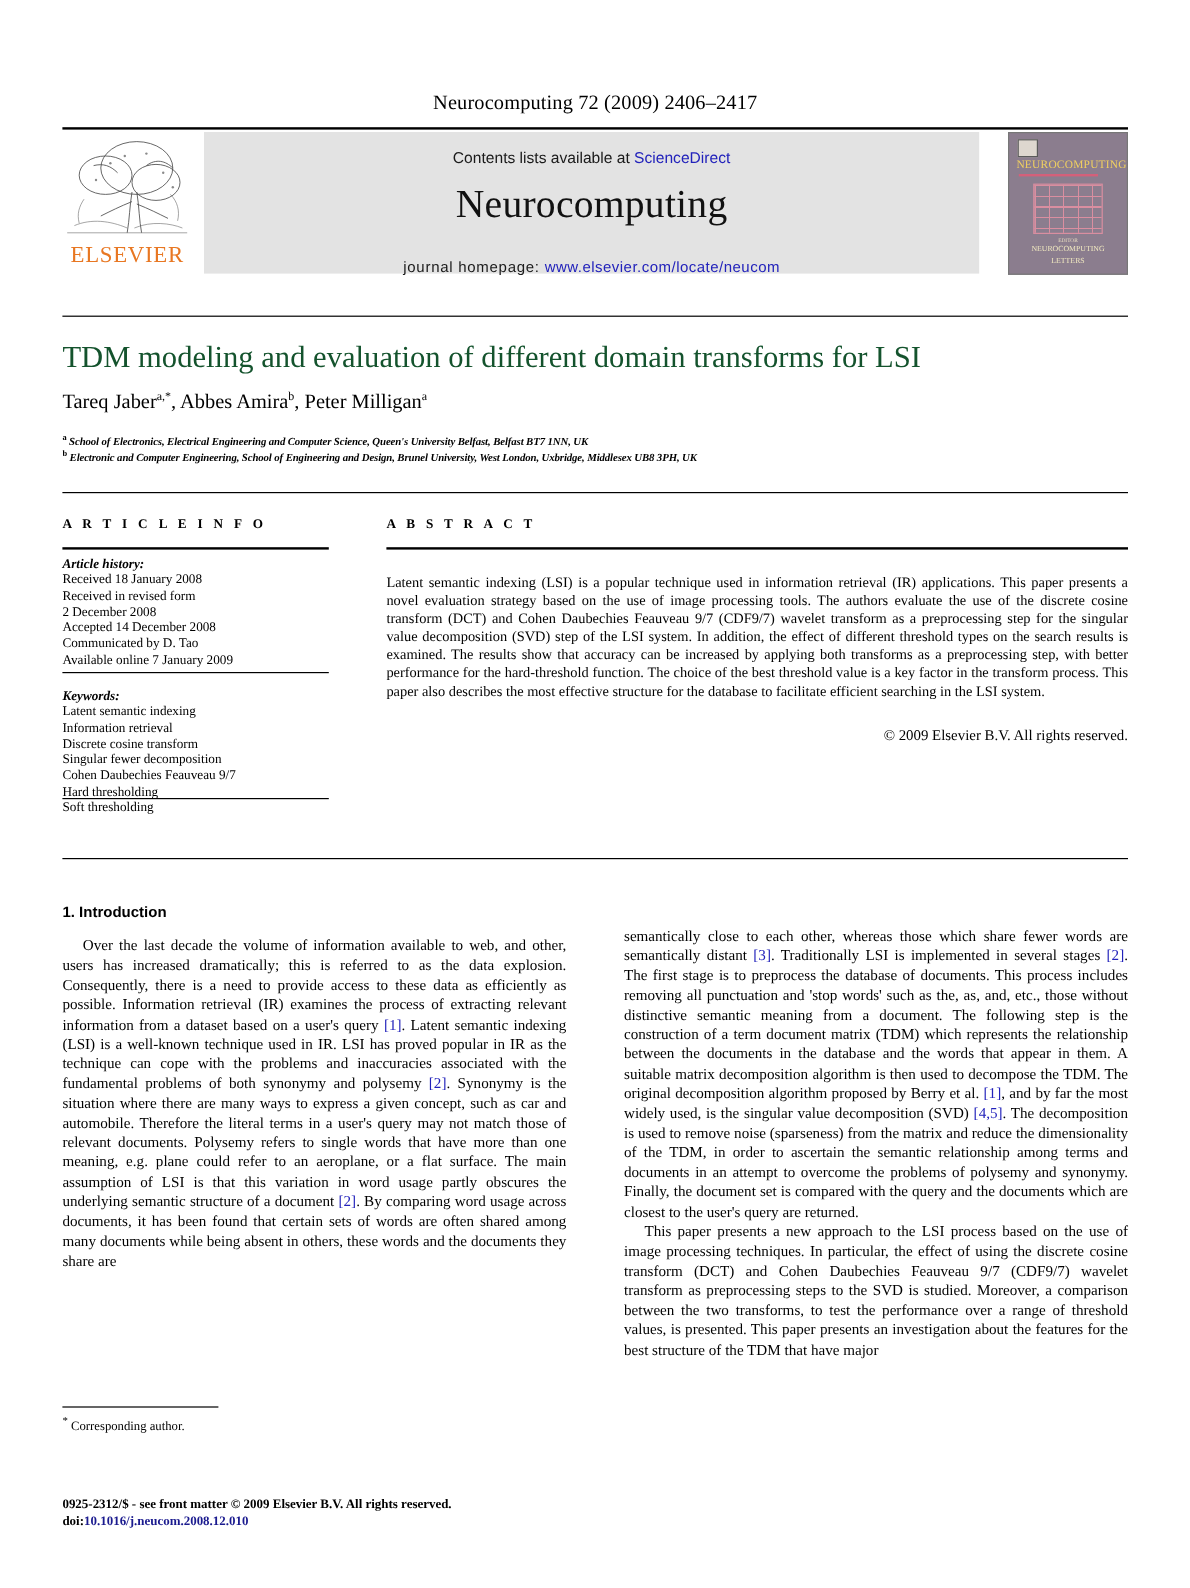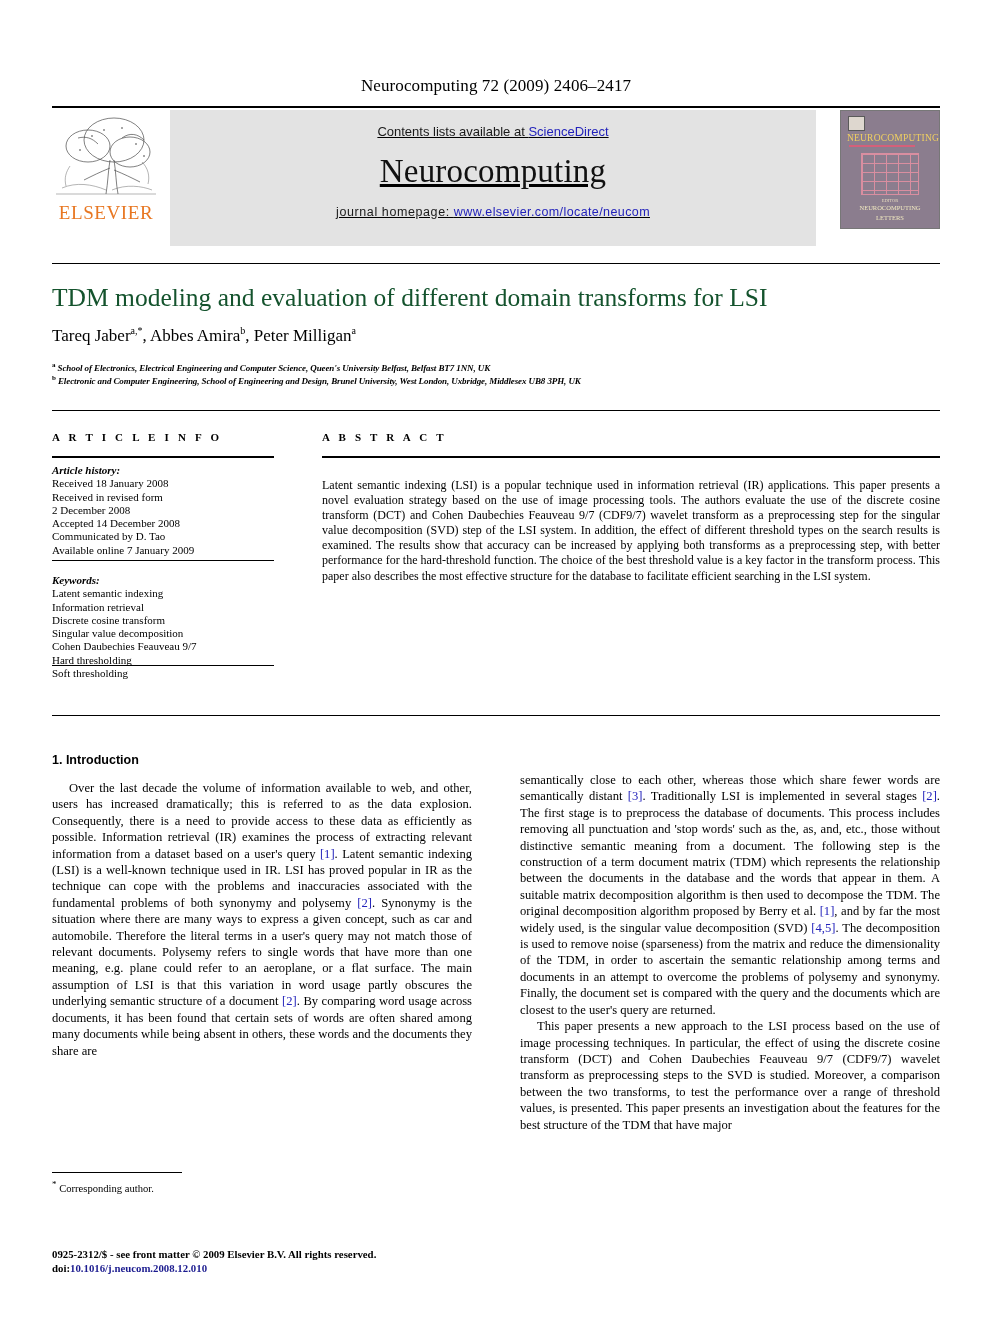--- a/index.html
+++ b/index.html
@@ -69,43 +69,42 @@
     font-family: "Liberation Serif", serif;
     font-size: 19px;
     letter-spacing: 0.6px;
     color: #E87722;
   }
   .banner-center {
     position: absolute;
     left: 118px;
     top: 2px;
     width: 646px;
-    height: 136px;
+    height: 118px;
     background: #e3e3e3;
     text-align: center;
-    text-decoration: underline;
   }
   .contents-line {
     margin-top: 14px;
     font-family: "Liberation Sans", sans-serif;
     font-size: 13px;
     color: #1a1a1a;
   }
   .contents-line .sd {
     color: #2222bb;
   }
   .journal-name {
     margin-top: 14px;
     font-family: "Liberation Serif", serif;
     font-size: 33px;
     color: #111;
     letter-spacing: 0.2px;
   }
   .homepage-line {
-    margin-top: 15px;
+    margin-top: 26px;
     font-family: "Liberation Sans", sans-serif;
     font-size: 12.5px;
     letter-spacing: 0.6px;
     color: #1a1a1a;
   }
   .homepage-line .url {
     color: #2222bb;
     letter-spacing: 0.4px;
   }
   .cover-thumb {
@@ -422,27 +421,28 @@
     <div>Accepted 14 December 2008</div>
     <div>Communicated by D. Tao</div>
     <div>Available online 7 January 2009</div>
   </div>
 
   <div class="info-col kw-block">
     <div class="lbl">Keywords:</div>
     <div>Latent semantic indexing</div>
     <div>Information retrieval</div>
     <div>Discrete cosine transform</div>
-    <div>Singular value decomposition</div>
+    <div>Singular fewer decomposition</div>
     <div>Cohen Daubechies Feauveau 9/7</div>
     <div>Hard thresholding</div>
     <div>Soft thresholding</div>
   </div>
 
   <div class="abstract">Latent semantic indexing (LSI) is a popular technique used in information retrieval (IR) applications. This paper presents a novel evaluation strategy based on the use of image processing tools. The authors evaluate the use of the discrete cosine transform (DCT) and Cohen Daubechies Feauveau 9/7 (CDF9/7) wavelet transform as a preprocessing step for the singular value decomposition (SVD) step of the LSI system. In addition, the effect of different threshold types on the search results is examined. The results show that accuracy can be increased by applying both transforms as a preprocessing step, with better performance for the hard-threshold function. The choice of the best threshold value is a key factor in the transform process. This paper also describes the most effective structure for the database to facilitate efficient searching in the LSI system.</div>
+  <div class="copyright">© 2009 Elsevier B.V. All rights reserved.</div>
 
   <div class="rule-thin" style="top:715px;"></div>
   <div class="sec-head">1.  Introduction</div>
 
   <div class="col col-left">
     <p><span>Over the last decade the volume of information available to web, and other, users has increased dramatically; this is referred to as the data explosion. Consequently, there is a need to provide access to these data as efficiently as possible. Information retrieval (IR) examines the process of extracting relevant information from a dataset based on a user's query </span><span class="cite">[1]</span><span>. Latent semantic indexing (LSI) is a well-known technique used in IR. LSI has proved popular in IR as the technique can cope with the problems and inaccuracies associated with the fundamental problems of both synonymy and polysemy </span><span class="cite">[2]</span><span>. Synonymy is the situation where there are many ways to express a given concept, such as car and automobile. Therefore the literal terms in a user's query may not match those of relevant documents. Polysemy refers to single words that have more than one meaning, e.g. plane could refer to an aeroplane, or a flat surface. The main assumption of LSI is that this variation in word usage partly obscures the underlying semantic structure of a document </span><span class="cite">[2]</span><span>. By comparing word usage across documents, it has been found that certain sets of words are often shared among many documents while being absent in others, these words and the documents they share are</span></p>
   </div>
 
   <div class="col col-right">
     <p class="cont"><span>semantically close to each other, whereas those which share fewer words are semantically distant </span><span class="cite">[3]</span><span>. Traditionally LSI is implemented in several stages </span><span class="cite">[2]</span><span>. The first stage is to preprocess the database of documents. This process includes removing all punctuation and 'stop words' such as the, as, and, etc., those without distinctive semantic meaning from a document. The following step is the construction of a term document matrix (TDM) which represents the relationship between the documents in the database and the words that appear in them. A suitable matrix decomposition algorithm is then used to decompose the TDM. The original decomposition algorithm proposed by Berry et al. </span><span class="cite">[1]</span><span>, and by far the most widely used, is the singular value decomposition (SVD) </span><span class="cite">[4,5]</span><span>. The decomposition is used to remove noise (sparseness) from the matrix and reduce the dimensionality of the TDM, in order to ascertain the semantic relationship among terms and documents in an attempt to overcome the problems of polysemy and synonymy. Finally, the document set is compared with the query and the documents which are closest to the user's query are returned.</span></p>

